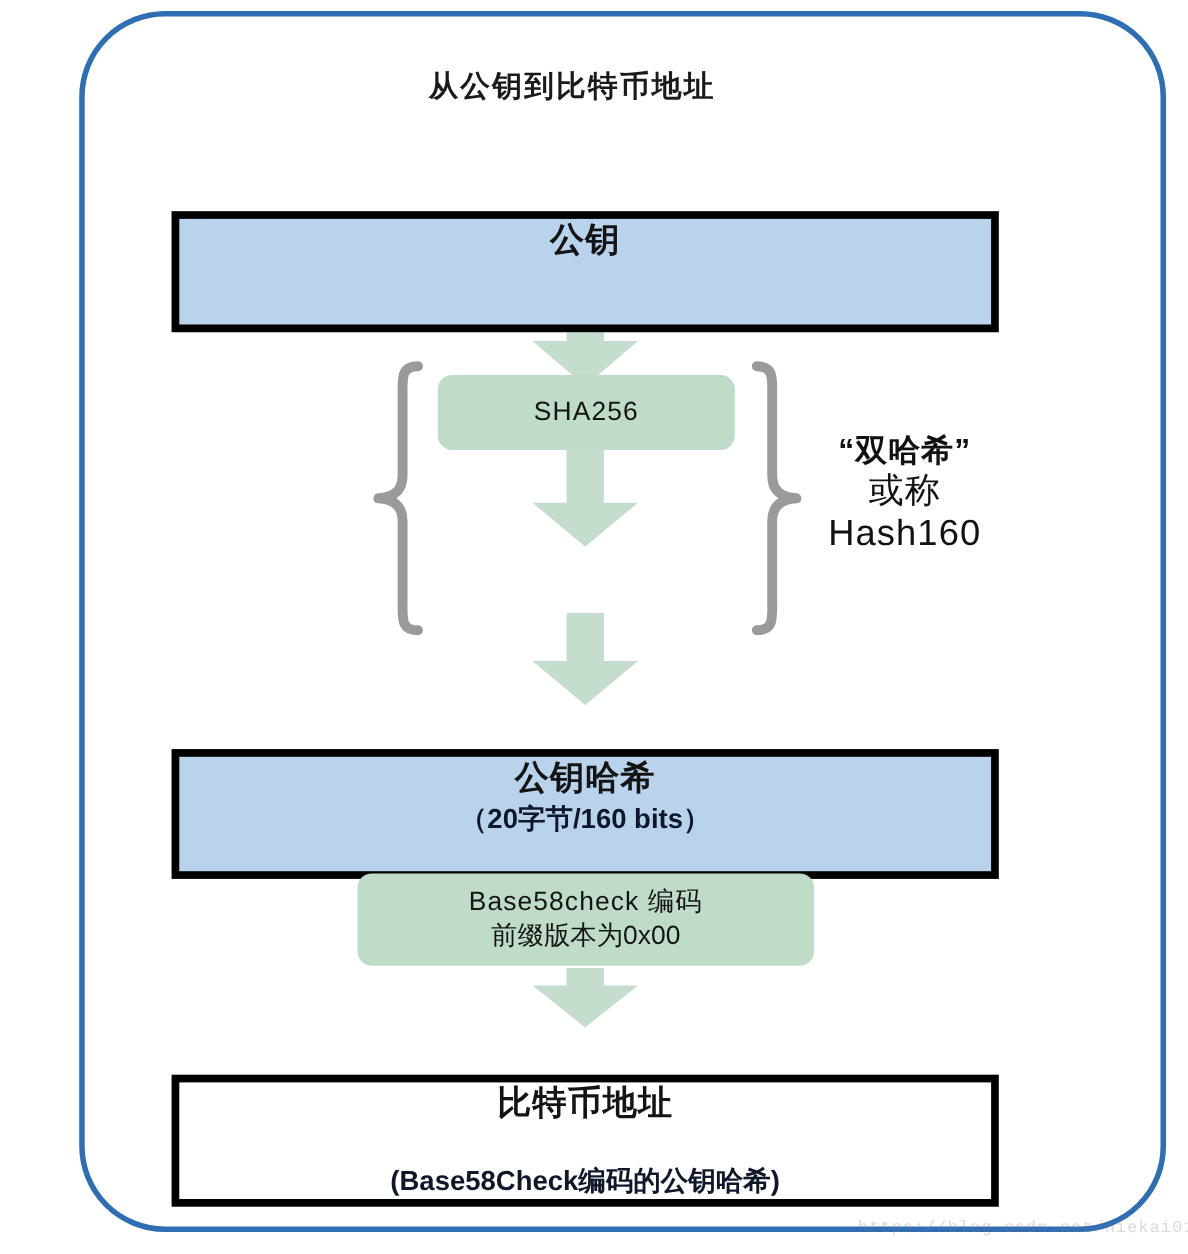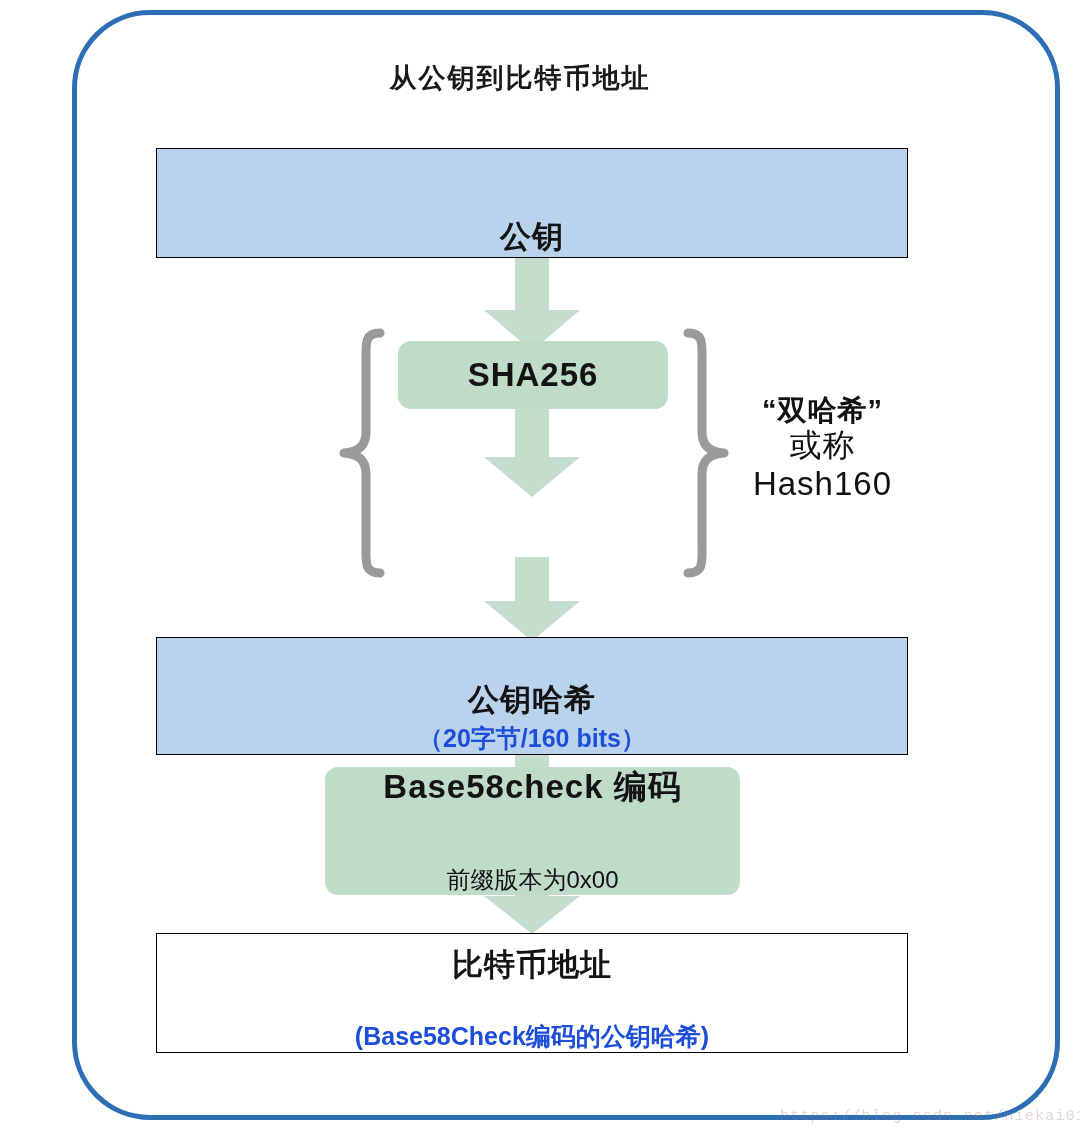--- a/index.html
+++ b/index.html
@@ -47,42 +47,43 @@
     color: #1a1a1a;
     letter-spacing: 2px;
     line-height: 1.2;
     white-space: nowrap;
   }
 
   
   .blue-box {
     position: absolute;
     box-sizing: border-box;
-    border: 1px solid #000000;
+    border: 7px solid #000000;
     background: #b9d3ec;
     display: flex;
     flex-direction: column;
     align-items: center;
-    justify-content: flex-end;
+    justify-content: flex-start;
+    margin-top: 44px;
   }
   .blue-box.white-fill {
     background: #ffffff;
     gap: 33px;
   }
   .box-main {
     font-size: 31px;
     font-weight: bold;
     color: #141414;
     letter-spacing: 1px;
     line-height: 1.25;
   }
   .box-sub {
     font-size: 25px;
     font-weight: bold;
-    color: #1d4ed8;
+    color: #0f172a;
     letter-spacing: 0px;
     line-height: 1.25;
     margin-top: 3px;
   }
 
   #box-public-key   { left: 156px; top: 148px;  width: 752px; height: 110px; }
   #box-pubkey-hash  { left: 156px; top: 637px;  width: 752px; height: 118px; }
   #box-btc-address  { left: 156px; top: 933px;  width: 752px; height: 120px; }
 
   
@@ -91,36 +92,36 @@
     box-sizing: border-box;
     background: #bfdcc8;
     border-radius: 13px;
     display: flex;
     flex-direction: column;
     align-items: center;
     justify-content: center;
     color: #141414;
   }
   .green-main {
-    font-size: 33px;
-    font-weight: bold;
+    font-size: 24px;
+    font-weight: normal;
     letter-spacing: 1px;
     line-height: 1.2;
   }
   .green-sub {
     font-size: 24px;
     font-weight: normal;
     letter-spacing: 0px;
     line-height: 1.2;
     margin-top: 2px;
   }
 
   #box-sha256   { left: 398px; top: 341px; width: 270px; height: 68px; }
   #box-ripemd   { left: 398px; top: 493px; width: 270px; height: 68px; }
-  #box-base58   { left: 325px; top: 767px; width: 415px; height: 128px; justify-content: space-between; }
+  #box-base58   { left: 325px; top: 794px; width: 415px; height: 84px; }
 
   
   .arrow {
     position: absolute;
   }
   .arrow svg { display: block; }
 
   
   .brace {
     position: absolute;

